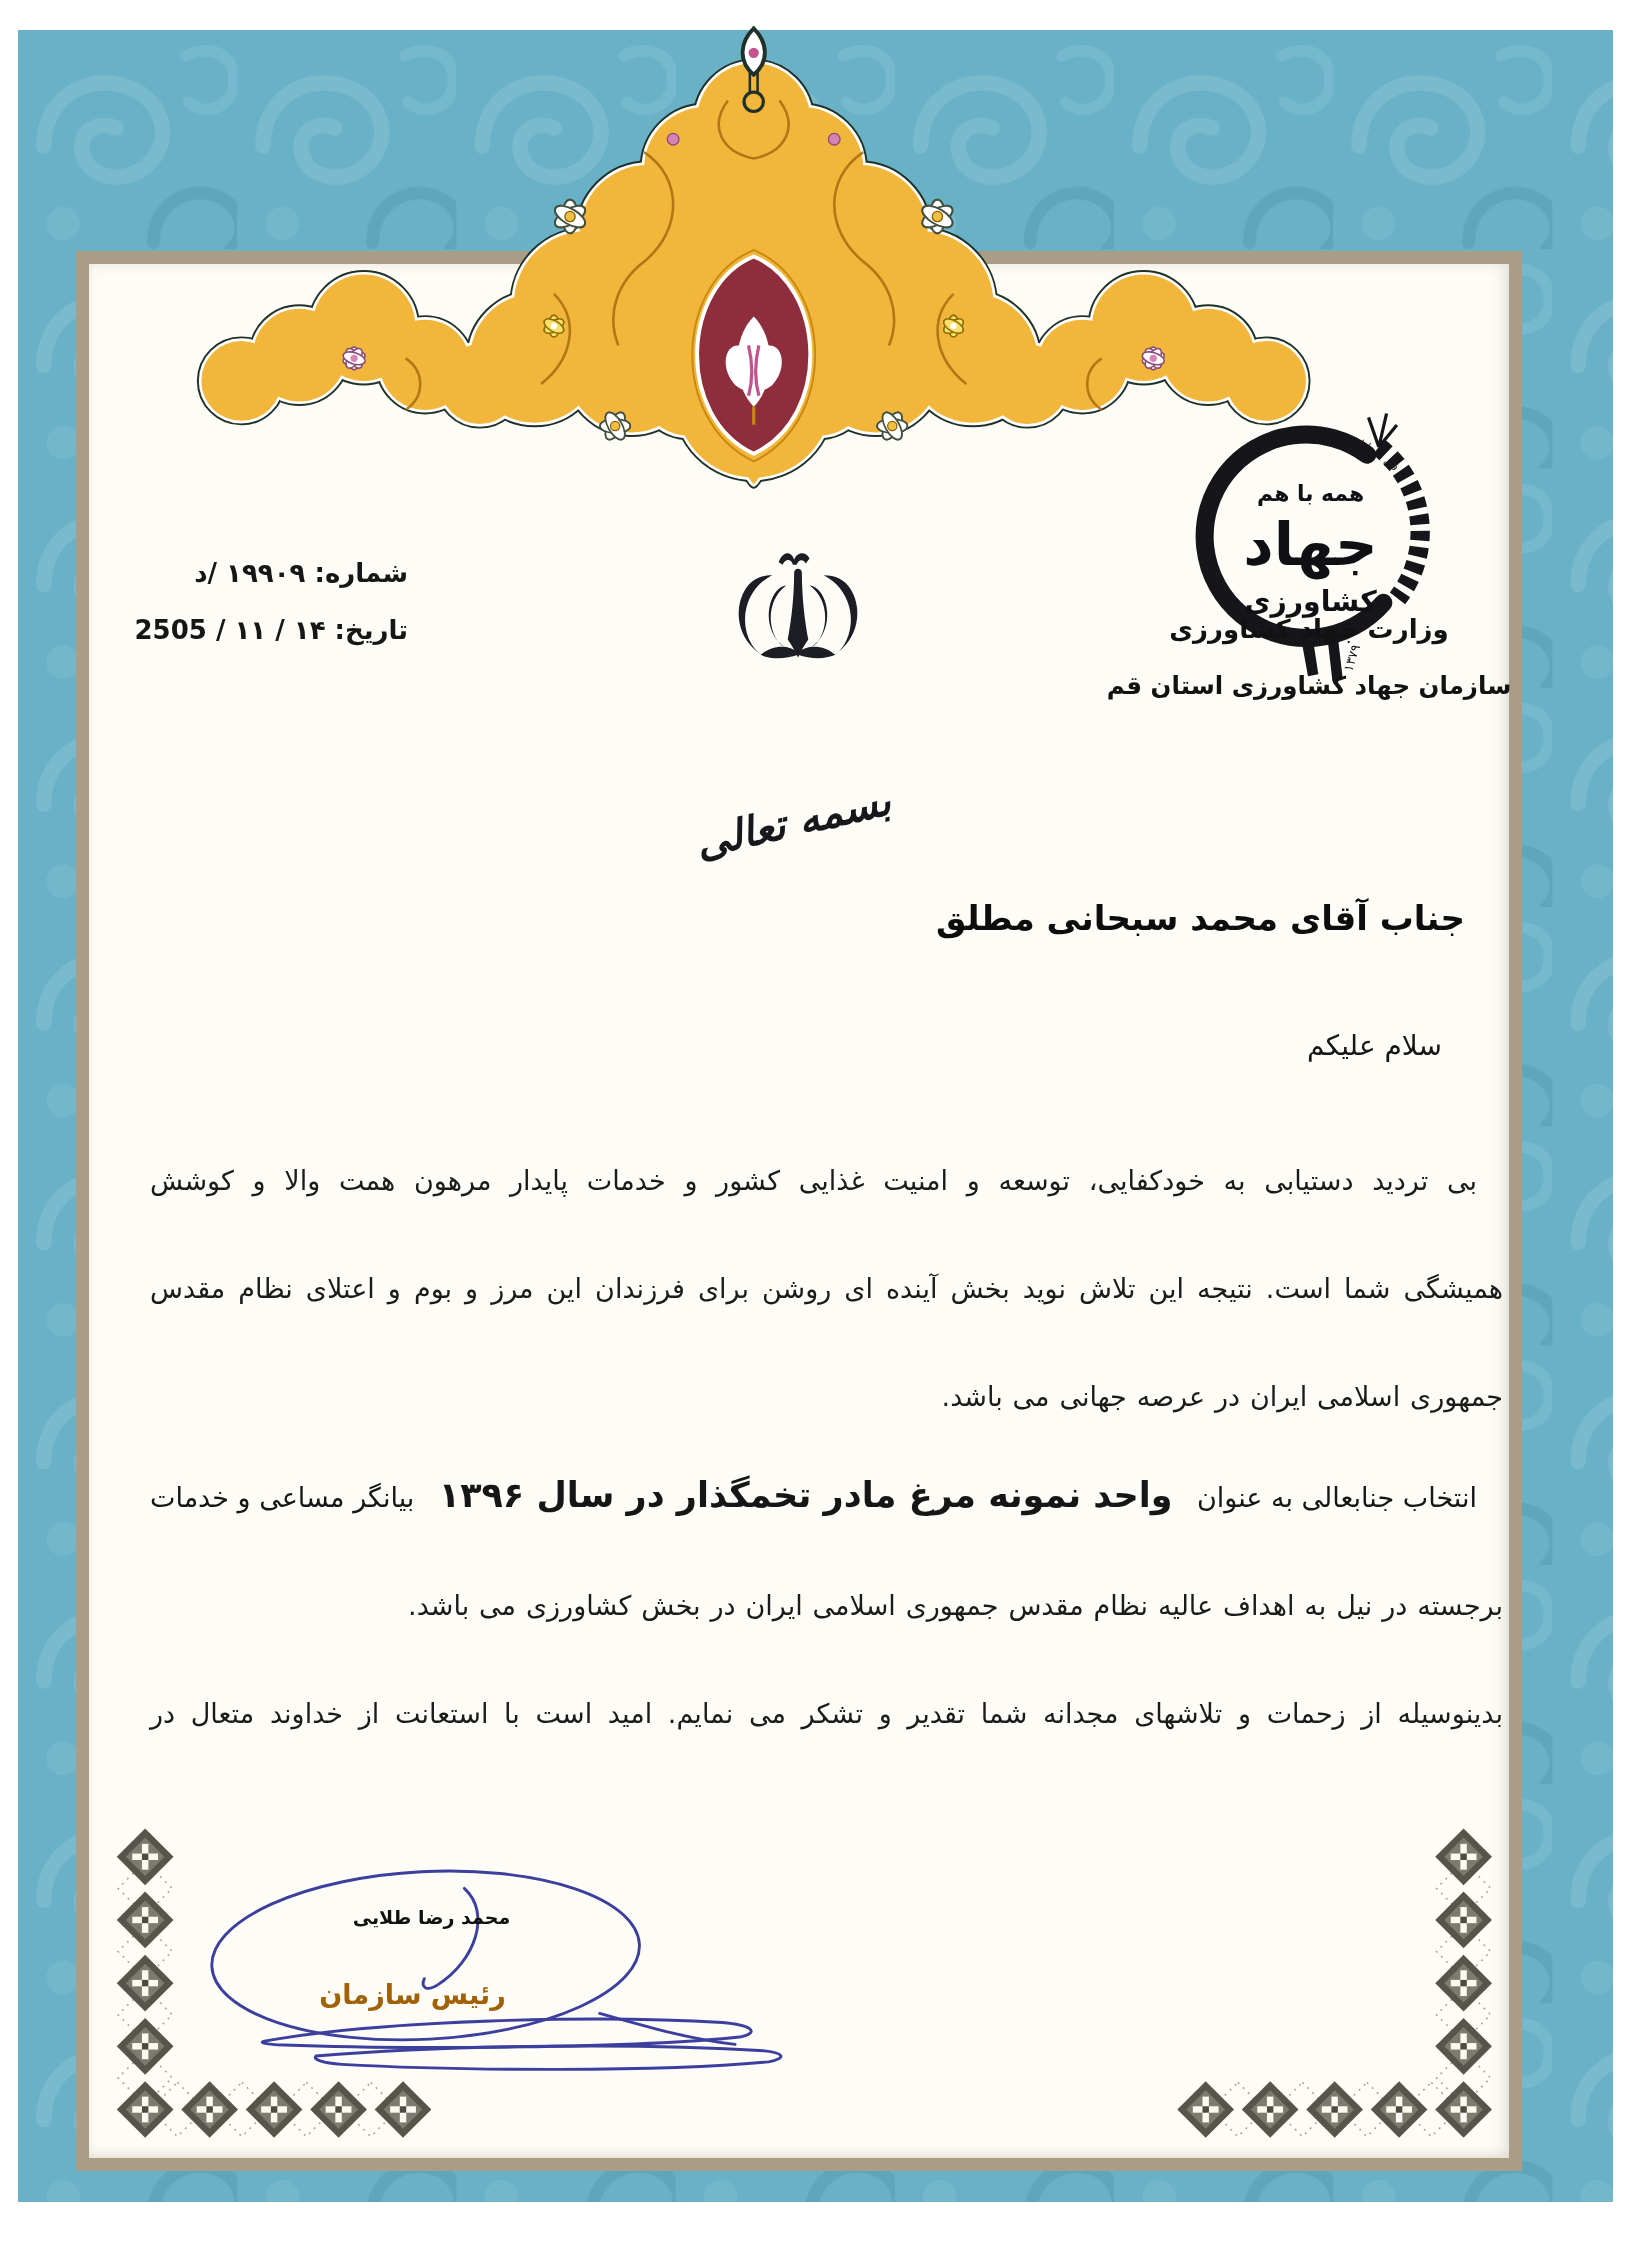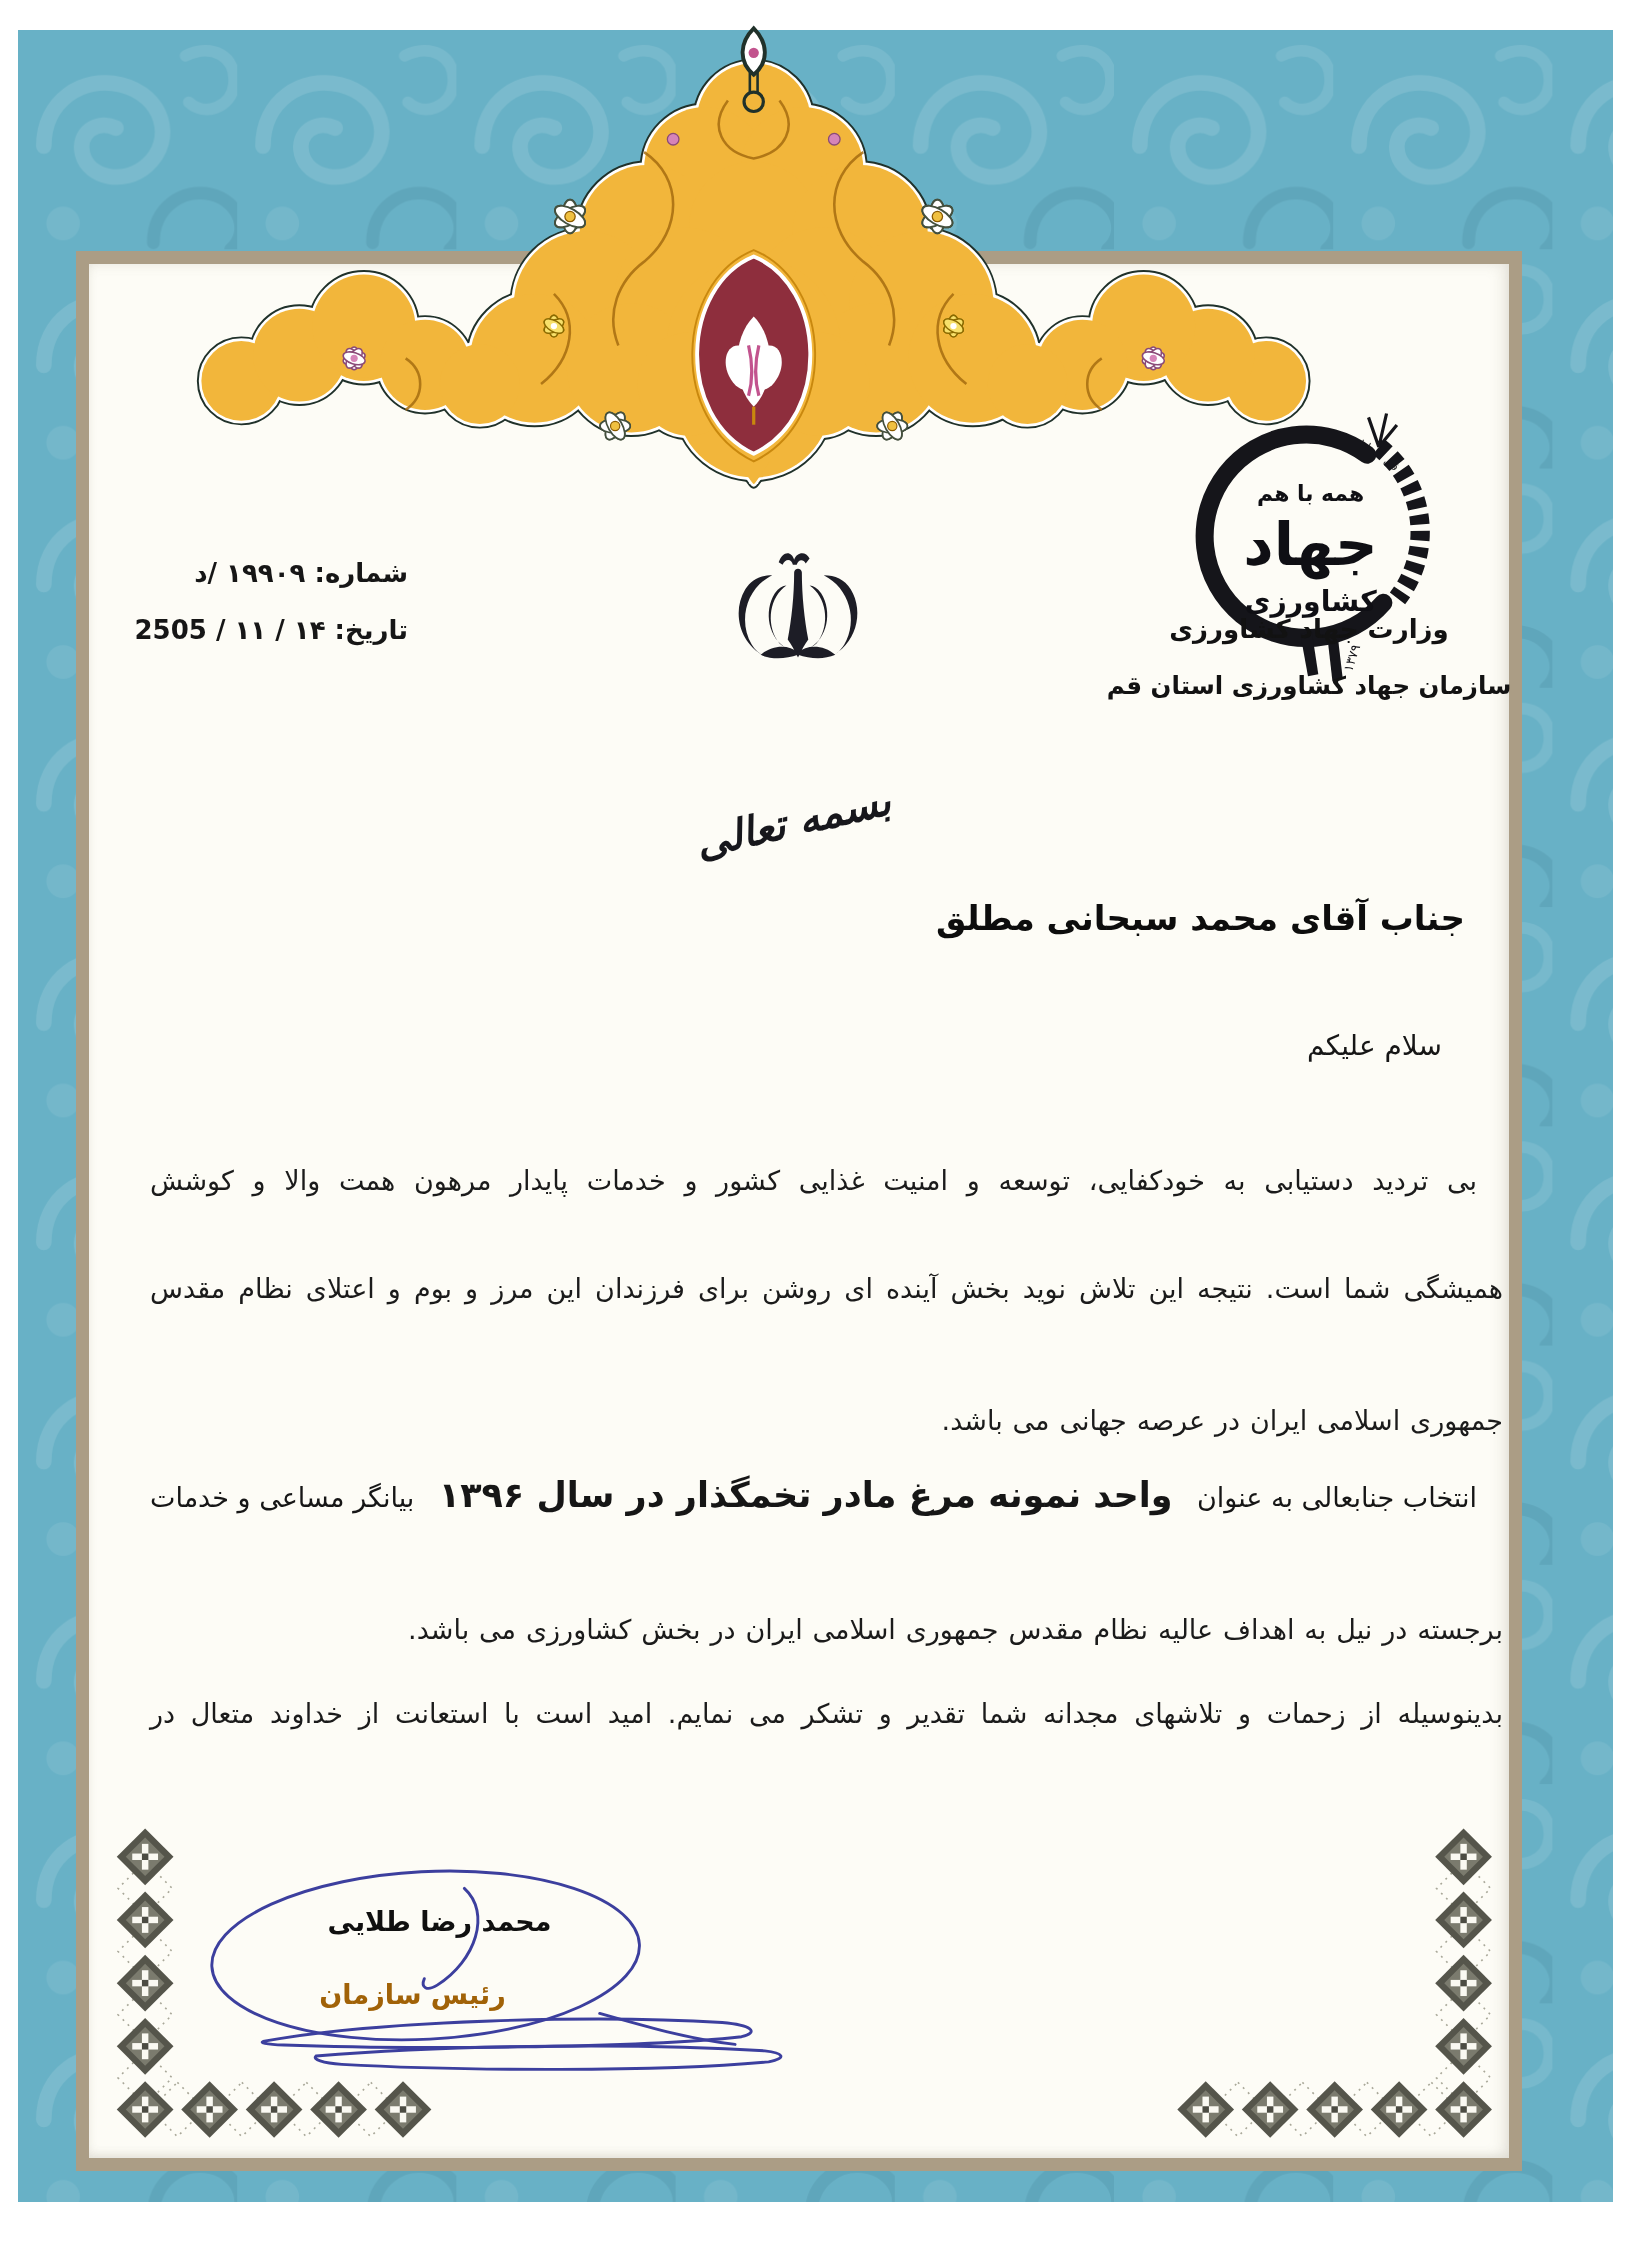--- a/index.html
+++ b/index.html
@@ -23,26 +23,26 @@
   .ministry{z-index:3;text-align:center;font-weight:bold;color:#121212;}
   #ministry1{left:1122px;top:614px;width:374px;font-size:26px;}
   #ministry2{left:1096px;top:671px;width:426px;font-size:24.5px;}
   #besmele{left:677px;top:798px;width:232px;text-align:center;font-size:41px;font-weight:bold;
            font-style:italic;transform:rotate(-13deg);z-index:3;color:#17171c;}
   #recipient{right:165px;top:898px;font-size:34px;font-weight:bold;z-index:3;color:#0d0d0d;}
   #salutation{right:188px;top:1029px;font-size:28px;z-index:3;}
   .bodyline{left:150px;width:1353px;font-size:27px;line-height:1.45;z-index:3;color:#1b1b1b;
             text-align:justify;text-align-last:justify;word-spacing:1.3px;}
   .bodyline.indent{width:1327px;}
-  .bodyline.endline{text-align:center;text-align-last:right;margin-top:24px;}
+  .bodyline.endline{text-align:center;text-align-last:right;}
   #award-line{left:150px;width:1327px;display:flex;flex-direction:row;direction:rtl;
               justify-content:space-between;align-items:baseline;z-index:3;color:#111;}
   #award-line .small{font-size:27px;}
   #award-line .big{font-size:35px;font-weight:bold;letter-spacing:0px;}
-  #sig-name{left:285px;top:1906px;width:309px;text-align:center;font-size:27px;font-weight:bold;z-index:4;color:#101010;}
+  #sig-name{left:277px;top:1906px;width:309px;text-align:center;font-size:19px;font-weight:bold;z-index:4;color:#101010;}
   #sig-title{left:277px;top:1979px;width:271px;text-align:center;font-size:27px;font-weight:bold;z-index:4;color:#a16207;}
   .noptr{pointer-events:none;}
 </style>
 </head>
 <body>
 
 <div id="page">
 
   <div id="scan-bg">
     <svg viewBox="0 0 2474 3368" preserveAspectRatio="none" class="noptr">

